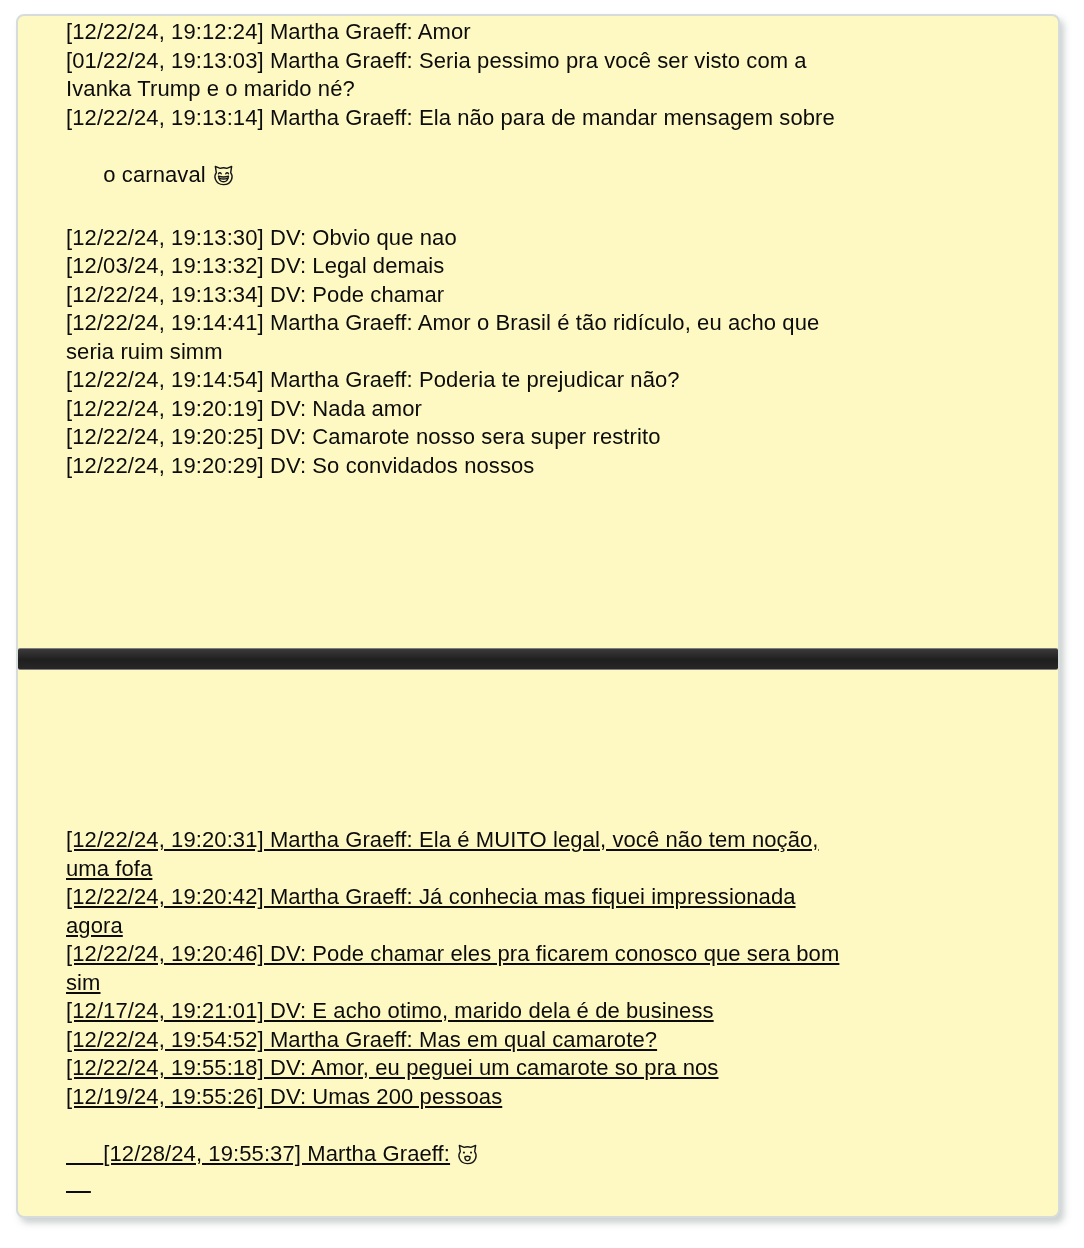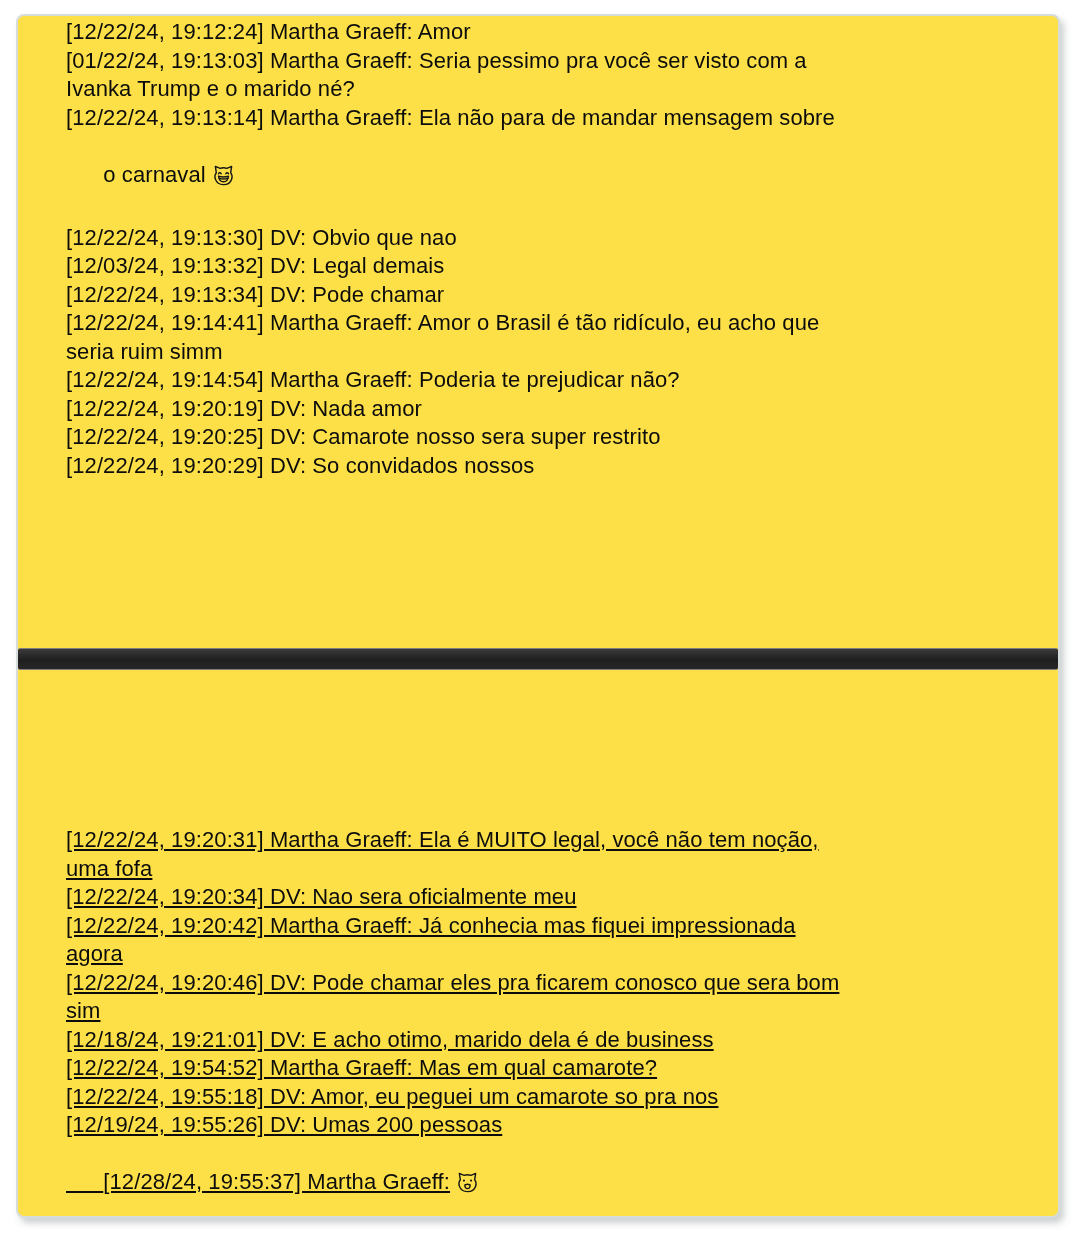--- a/index.html
+++ b/index.html
@@ -11,21 +11,21 @@
     font-family: "Liberation Sans", sans-serif;
     overflow: hidden;
   }
 
   .doc-panel {
     position: absolute;
     left: 16px;
     top: 14px;
     width: 1044px;
     height: 1204px;
-    background: #fde047;
+    background: #fef9c3;
     border: 2px solid #d6dcdc;
     border-radius: 8px;
     box-shadow: 4px 5px 7px rgba(110, 120, 120, 0.35);
     box-sizing: border-box;
     overflow: hidden;
     padding-left: 16px;
   }
 
   .page-text {
     position: absolute;
@@ -102,26 +102,25 @@
     <div class="line">[12/22/24, 19:20:19] DV: Nada amor</div>
     <div class="line">[12/22/24, 19:20:25] DV: Camarote nosso sera super restrito</div>
     <div class="line">[12/22/24, 19:20:29] DV: So convidados nossos</div>
   </div>
 
   <div class="page-separator"></div>
 
   <div class="page-text page-2-text">
     <div class="line">[12/22/24, 19:20:31] Martha Graeff: Ela é MUITO legal, você não tem noção,</div>
     <div class="line">uma fofa</div>
-    <div class="line">[12/22/24, 19:20:34] DV: Nao sera oficialmente meu</div>
     <div class="line">[12/22/24, 19:20:42] Martha Graeff: Já conhecia mas fiquei impressionada</div>
     <div class="line">agora</div>
     <div class="line">[12/22/24, 19:20:46] DV: Pode chamar eles pra ficarem conosco que sera bom</div>
     <div class="line">sim</div>
-    <div class="line">[12/18/24, 19:21:01] DV: E acho otimo, marido dela é de business</div>
+    <div class="line">[12/17/24, 19:21:01] DV: E acho otimo, marido dela é de business</div>
     <div class="line">[12/22/24, 19:54:52] Martha Graeff: Mas em qual camarote?</div>
     <div class="line">[12/22/24, 19:55:18] DV: Amor, eu peguei um camarote so pra nos</div>
     <div class="line">[12/19/24, 19:55:26] DV: Umas 200 pessoas</div>
     <div class="line emoji-line">
       <span>[12/28/24, 19:55:37] Martha Graeff:</span><span class="emoji"><svg viewBox="0 0 24 24" fill="none" stroke="#161616" stroke-width="1.5" stroke-linejoin="round" stroke-linecap="round">
             <path d="M4.5 9 L3.5 2.5 L8.5 4.5 C10.7 3.7 13.3 3.7 15.5 4.5 L20.5 2.5 L19.5 9 C21 11 21.3 13.5 20.5 15.8 C19.2 19.6 16 21.5 12 21.5 C8 21.5 4.8 19.6 3.5 15.8 C2.7 13.5 3 11 4.5 9 Z"></path>
             <circle cx="8.3" cy="10" r="1.1" fill="#161616" stroke="none"></circle>
             <circle cx="15.7" cy="10" r="1.1" fill="#161616" stroke="none"></circle>
             <path d="M9.3 14.4 C10.9 13.6 13.1 13.6 14.7 14.4 C14.9 16.8 13.8 18.4 12 18.4 C10.2 18.4 9.1 16.8 9.3 14.4 Z"></path>
           </svg></span>

